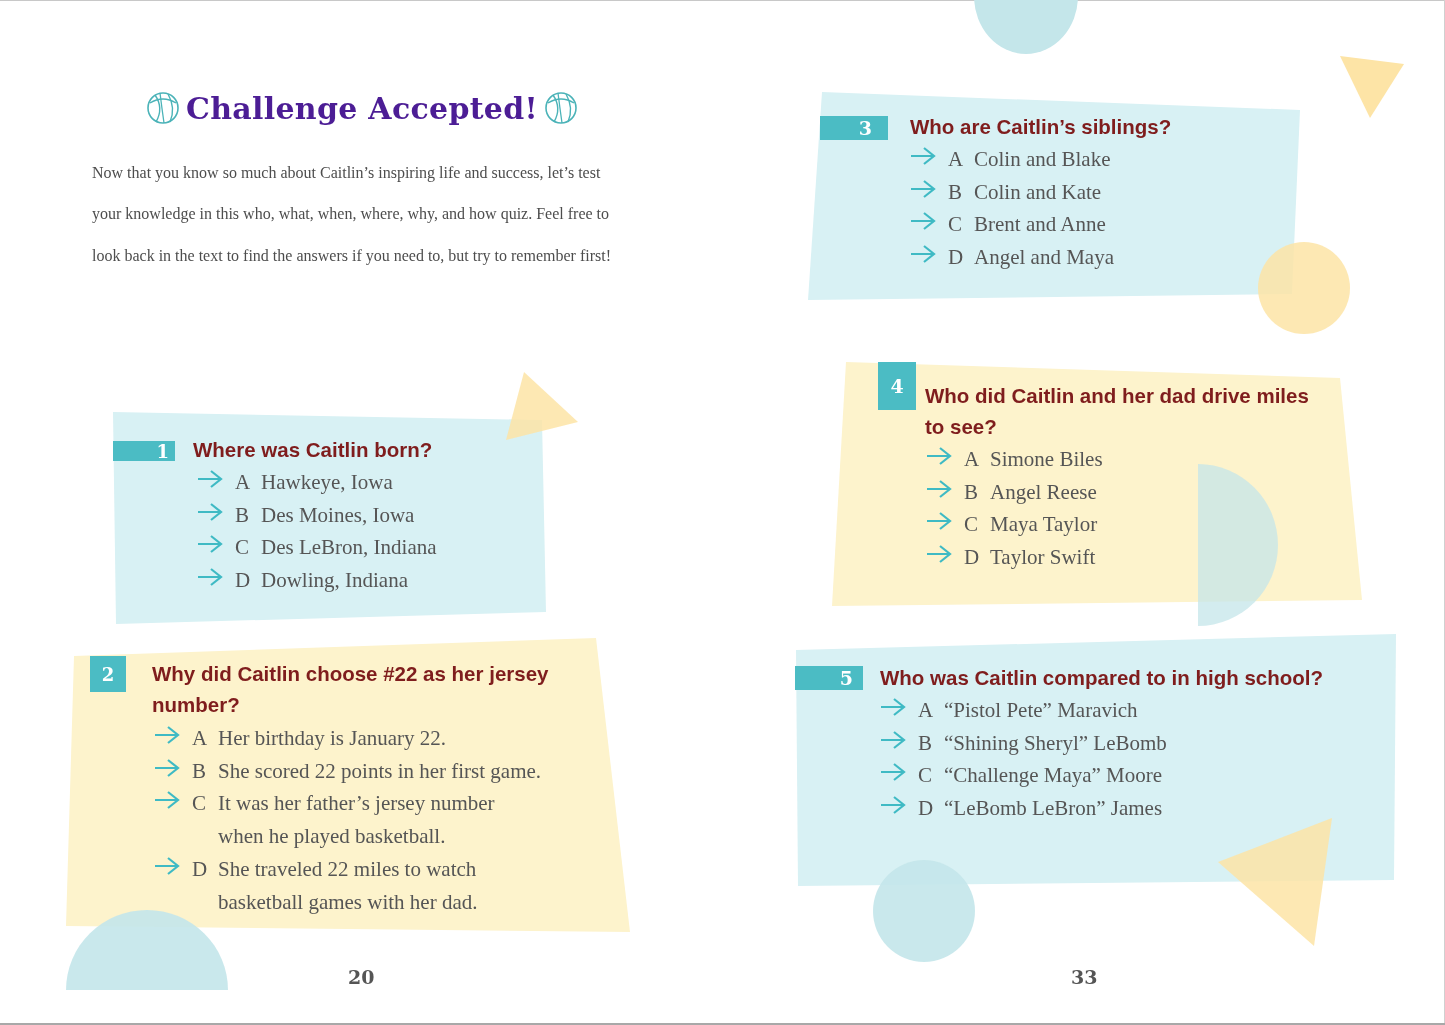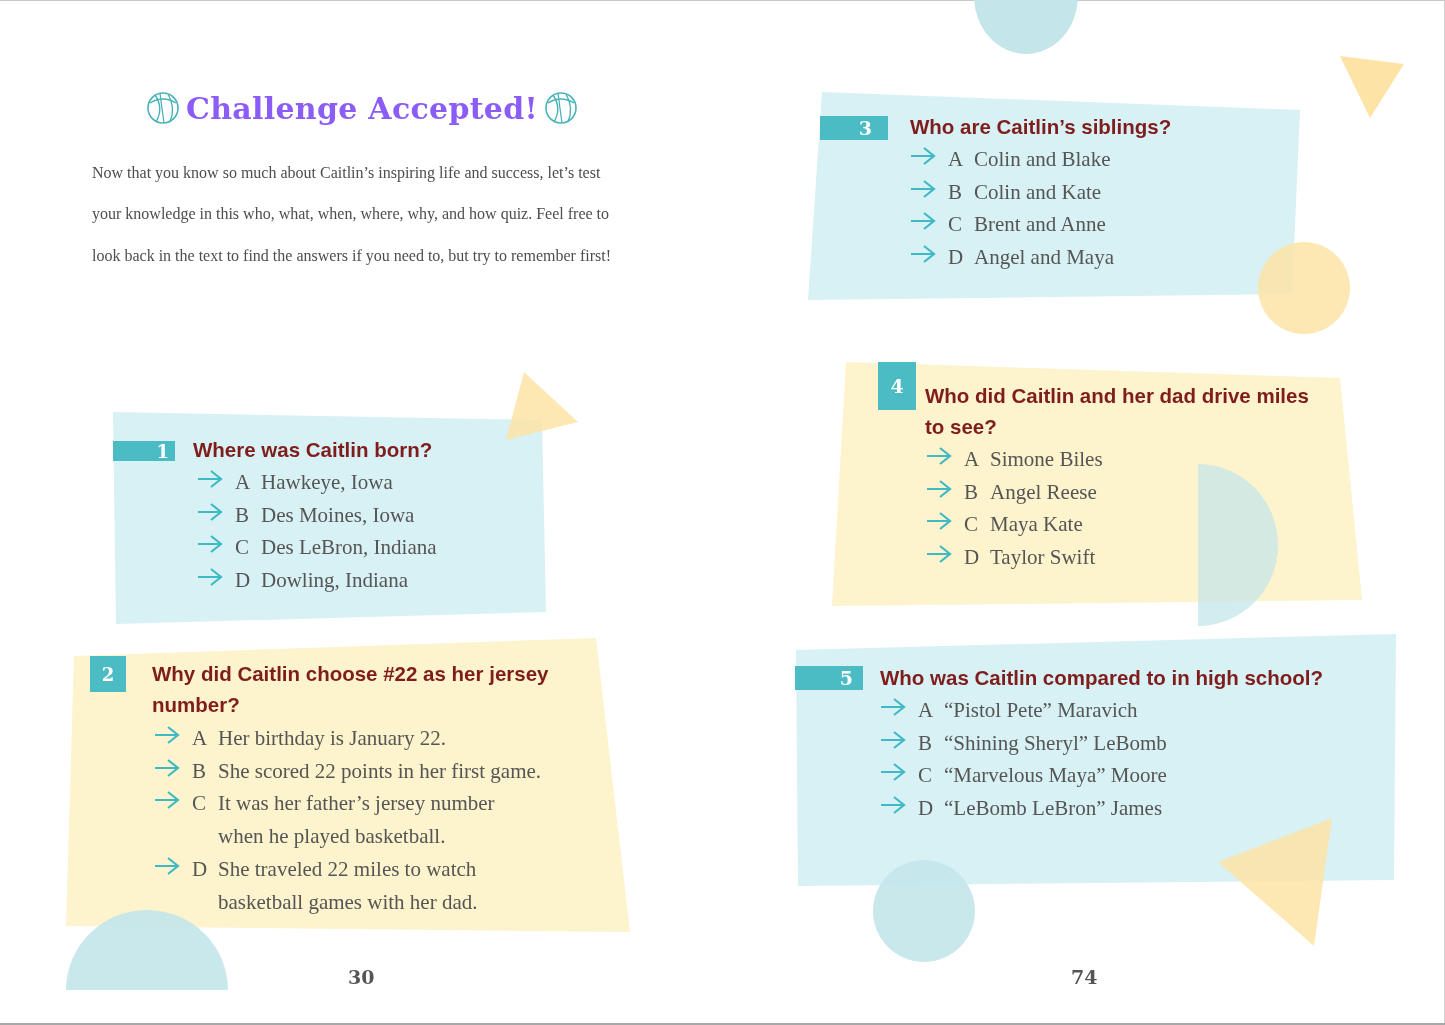--- a/index.html
+++ b/index.html
@@ -14,21 +14,21 @@
   .frame-right { position: absolute; right: 0; top: 0; width: 1px; height: 1025px; background: #d0d0d0; }
 
   .shape { position: absolute; pointer-events: none; }
 
   .title-wrap {
     position: absolute; left: 146px; top: 86px; width: 430px; height: 44px;
     display: flex; align-items: center; gap: 6px;
   }
   .title {
     font-family: "DejaVu Serif", serif; font-weight: bold;
-    font-size: 30px; color: #8b5cf6; letter-spacing: 0.3px; white-space: nowrap;
+    font-size: 30px; color: #4c1d95; letter-spacing: 0.3px; white-space: nowrap;
   }
   .ball { width: 34px; height: 34px; flex: 0 0 34px; }
 
   .intro {
     position: absolute; left: 92px; top: 152px; width: 540px;
     font-family: "Liberation Serif", serif;
     font-size: 16px; line-height: 41.3px; color: #4d4d4d;
   }
   .intro p { margin: 0; }
 
@@ -208,21 +208,21 @@
         <svg viewBox="0 0 26 20">
           <path d="M1,10 H24 M14,2 L24,10 L14,18" fill="none" stroke="#3fbac4" stroke-width="2.2"></path>
         </svg>
       </span>
     <span class="letter">D</span>
     <span class="atext">She traveled 22 miles to watch
 basketball games with her dad.</span>
   </div>
 </div>
 
-<div class="page-num" style="left:348px;">30</div>
+<div class="page-num" style="left:348px;">20</div>
 
 <div class="qnum" style="left:820px;top:116px;width:68px;height:24px;padding-right:16px;">3</div>
 <div class="question" style="left:910px;top:111px;width:380px;">Who are Caitlin’s siblings?</div>
 <div class="answers" style="left:910px;top:143px;width:360px;">
   <div class="answer">
     <span class="arrow">
         <svg viewBox="0 0 26 20">
           <path d="M1,10 H24 M14,2 L24,10 L14,18" fill="none" stroke="#3fbac4" stroke-width="2.2"></path>
         </svg>
       </span>
@@ -279,21 +279,21 @@
     <span class="letter">B</span>
     <span class="atext">Angel Reese</span>
   </div>
   <div class="answer">
     <span class="arrow">
         <svg viewBox="0 0 26 20">
           <path d="M1,10 H24 M14,2 L24,10 L14,18" fill="none" stroke="#3fbac4" stroke-width="2.2"></path>
         </svg>
       </span>
     <span class="letter">C</span>
-    <span class="atext">Maya Kate</span>
+    <span class="atext">Maya Taylor</span>
   </div>
   <div class="answer">
     <span class="arrow">
         <svg viewBox="0 0 26 20">
           <path d="M1,10 H24 M14,2 L24,10 L14,18" fill="none" stroke="#3fbac4" stroke-width="2.2"></path>
         </svg>
       </span>
     <span class="letter">D</span>
     <span class="atext">Taylor Swift</span>
   </div>
@@ -320,26 +320,26 @@
     <span class="letter">B</span>
     <span class="atext">“Shining Sheryl” LeBomb</span>
   </div>
   <div class="answer">
     <span class="arrow">
         <svg viewBox="0 0 26 20">
           <path d="M1,10 H24 M14,2 L24,10 L14,18" fill="none" stroke="#3fbac4" stroke-width="2.2"></path>
         </svg>
       </span>
     <span class="letter">C</span>
-    <span class="atext">“Marvelous Maya” Moore</span>
+    <span class="atext">“Challenge Maya” Moore</span>
   </div>
   <div class="answer">
     <span class="arrow">
         <svg viewBox="0 0 26 20">
           <path d="M1,10 H24 M14,2 L24,10 L14,18" fill="none" stroke="#3fbac4" stroke-width="2.2"></path>
         </svg>
       </span>
     <span class="letter">D</span>
     <span class="atext">“LeBomb LeBron” James</span>
   </div>
 </div>
 
-<div class="page-num" style="left:1071px;">74</div>
+<div class="page-num" style="left:1071px;">33</div>
 
 </body></html>

